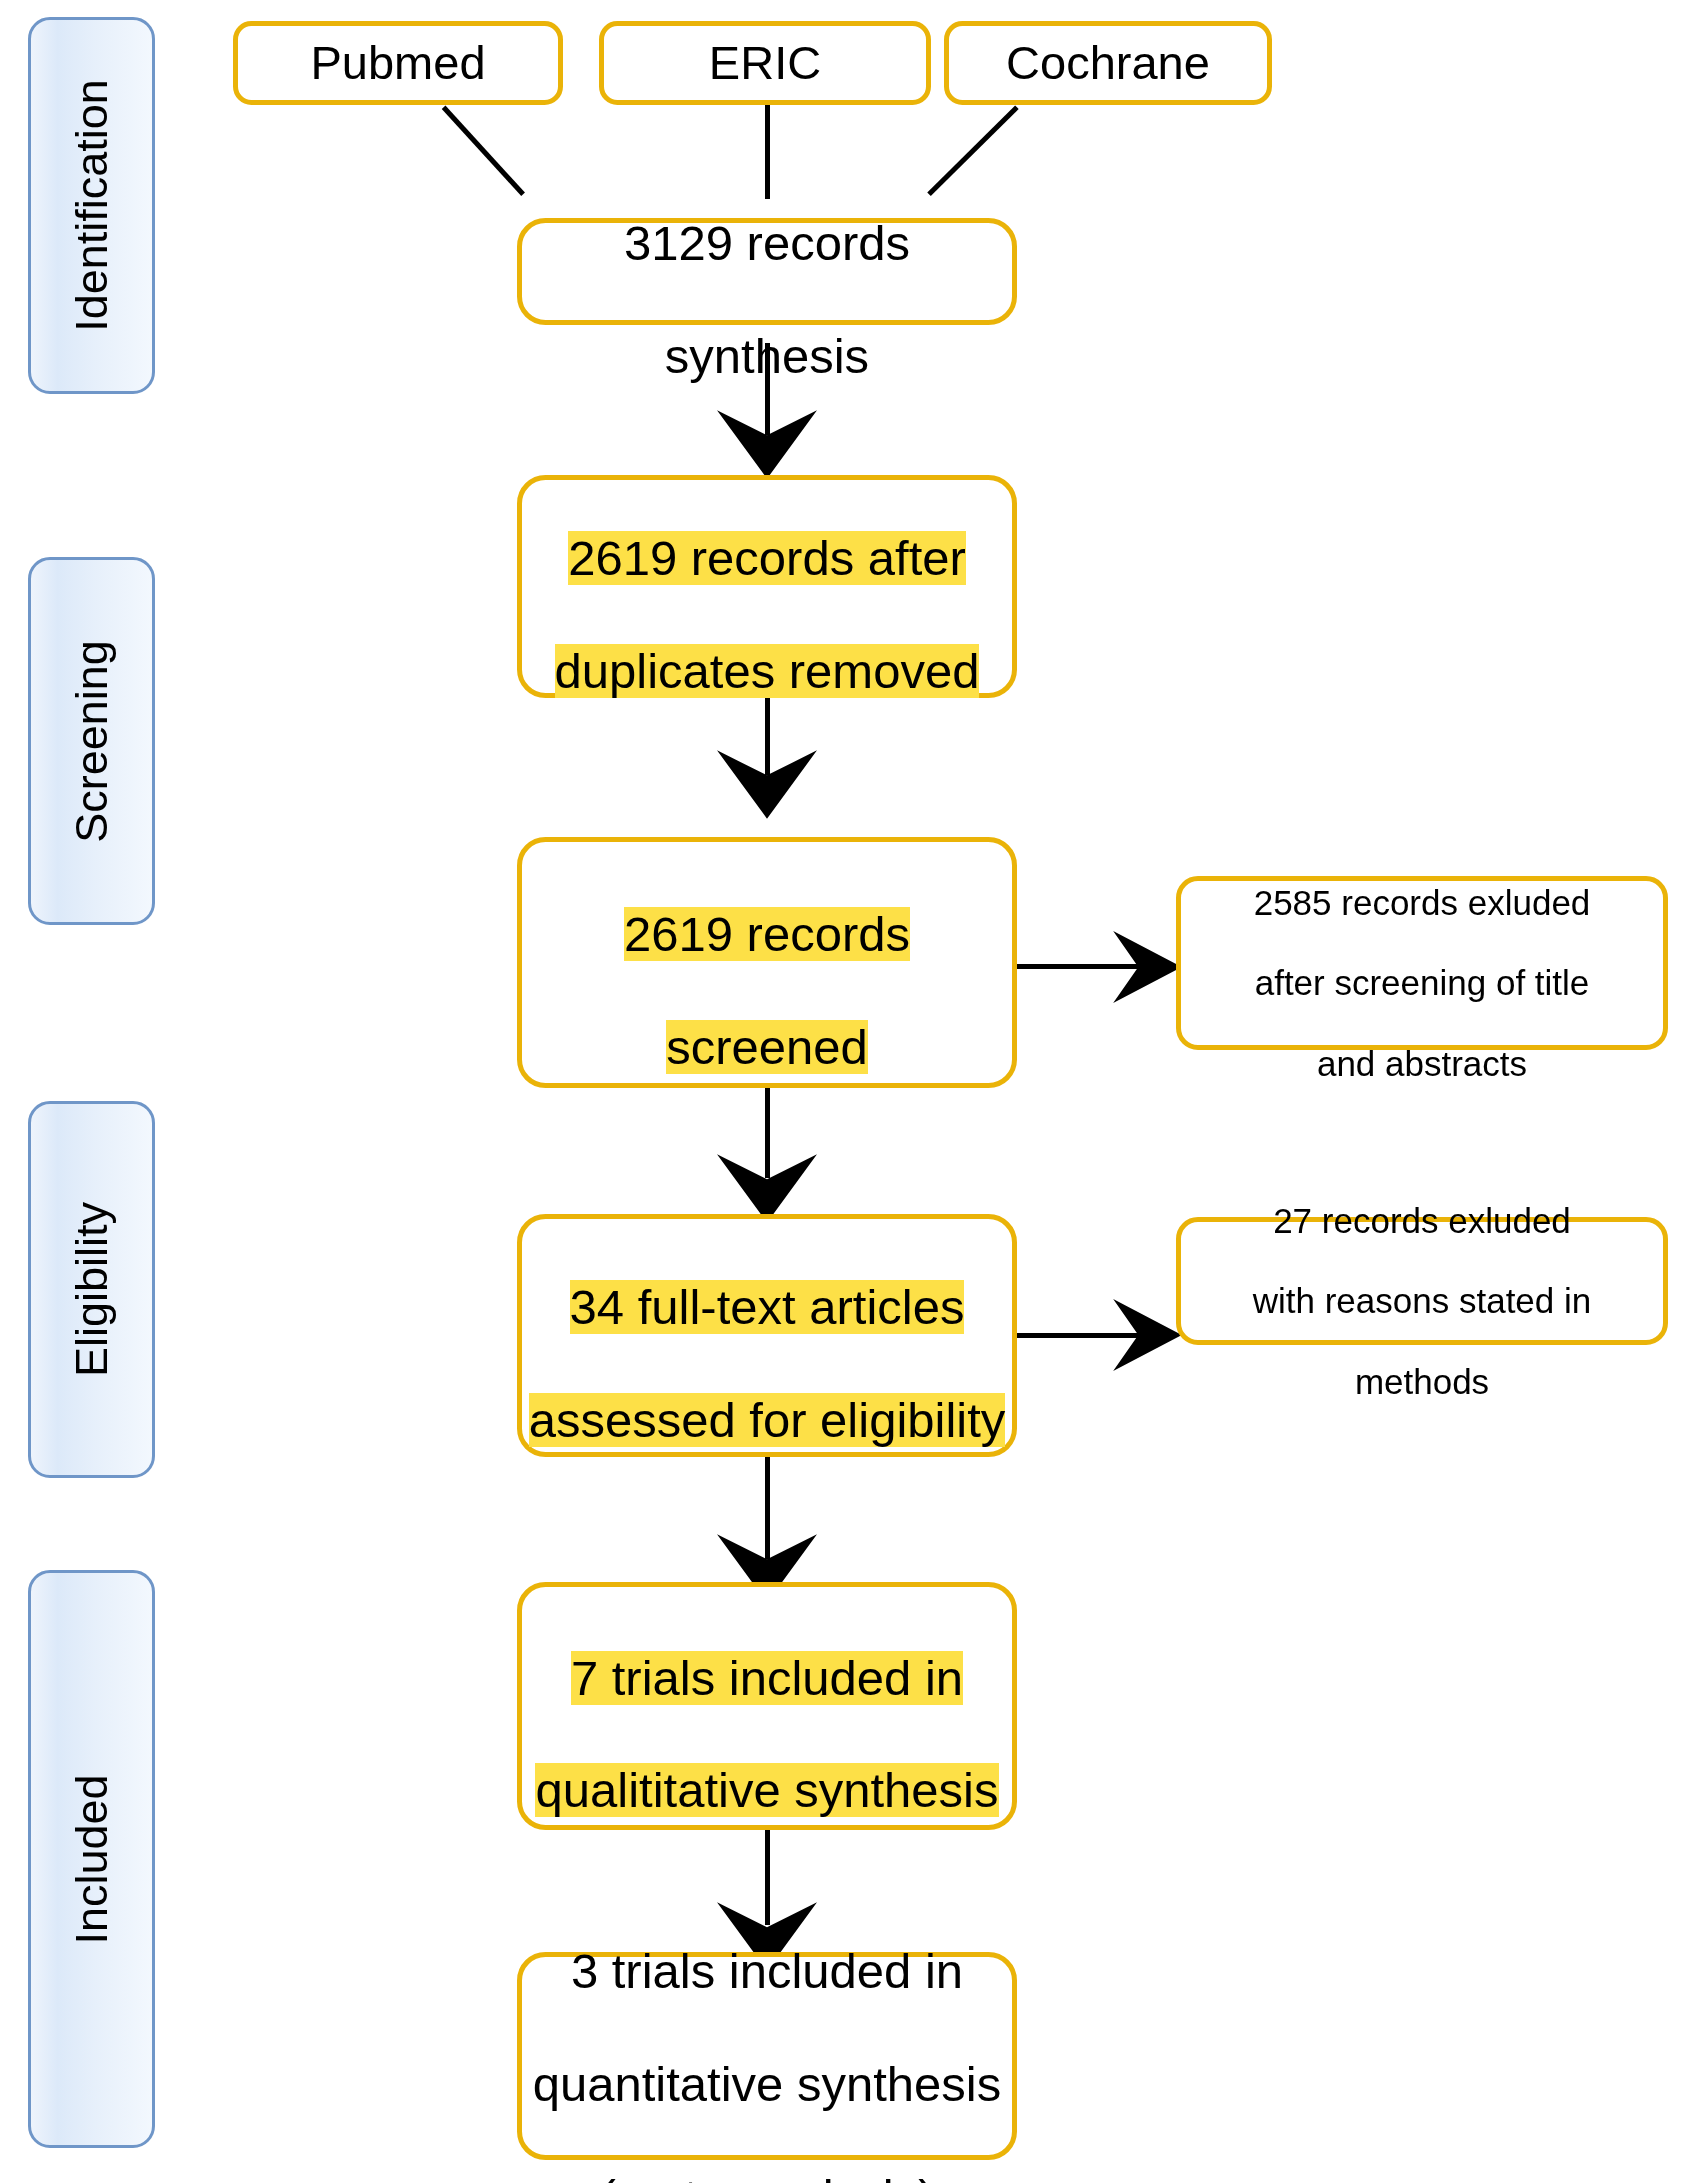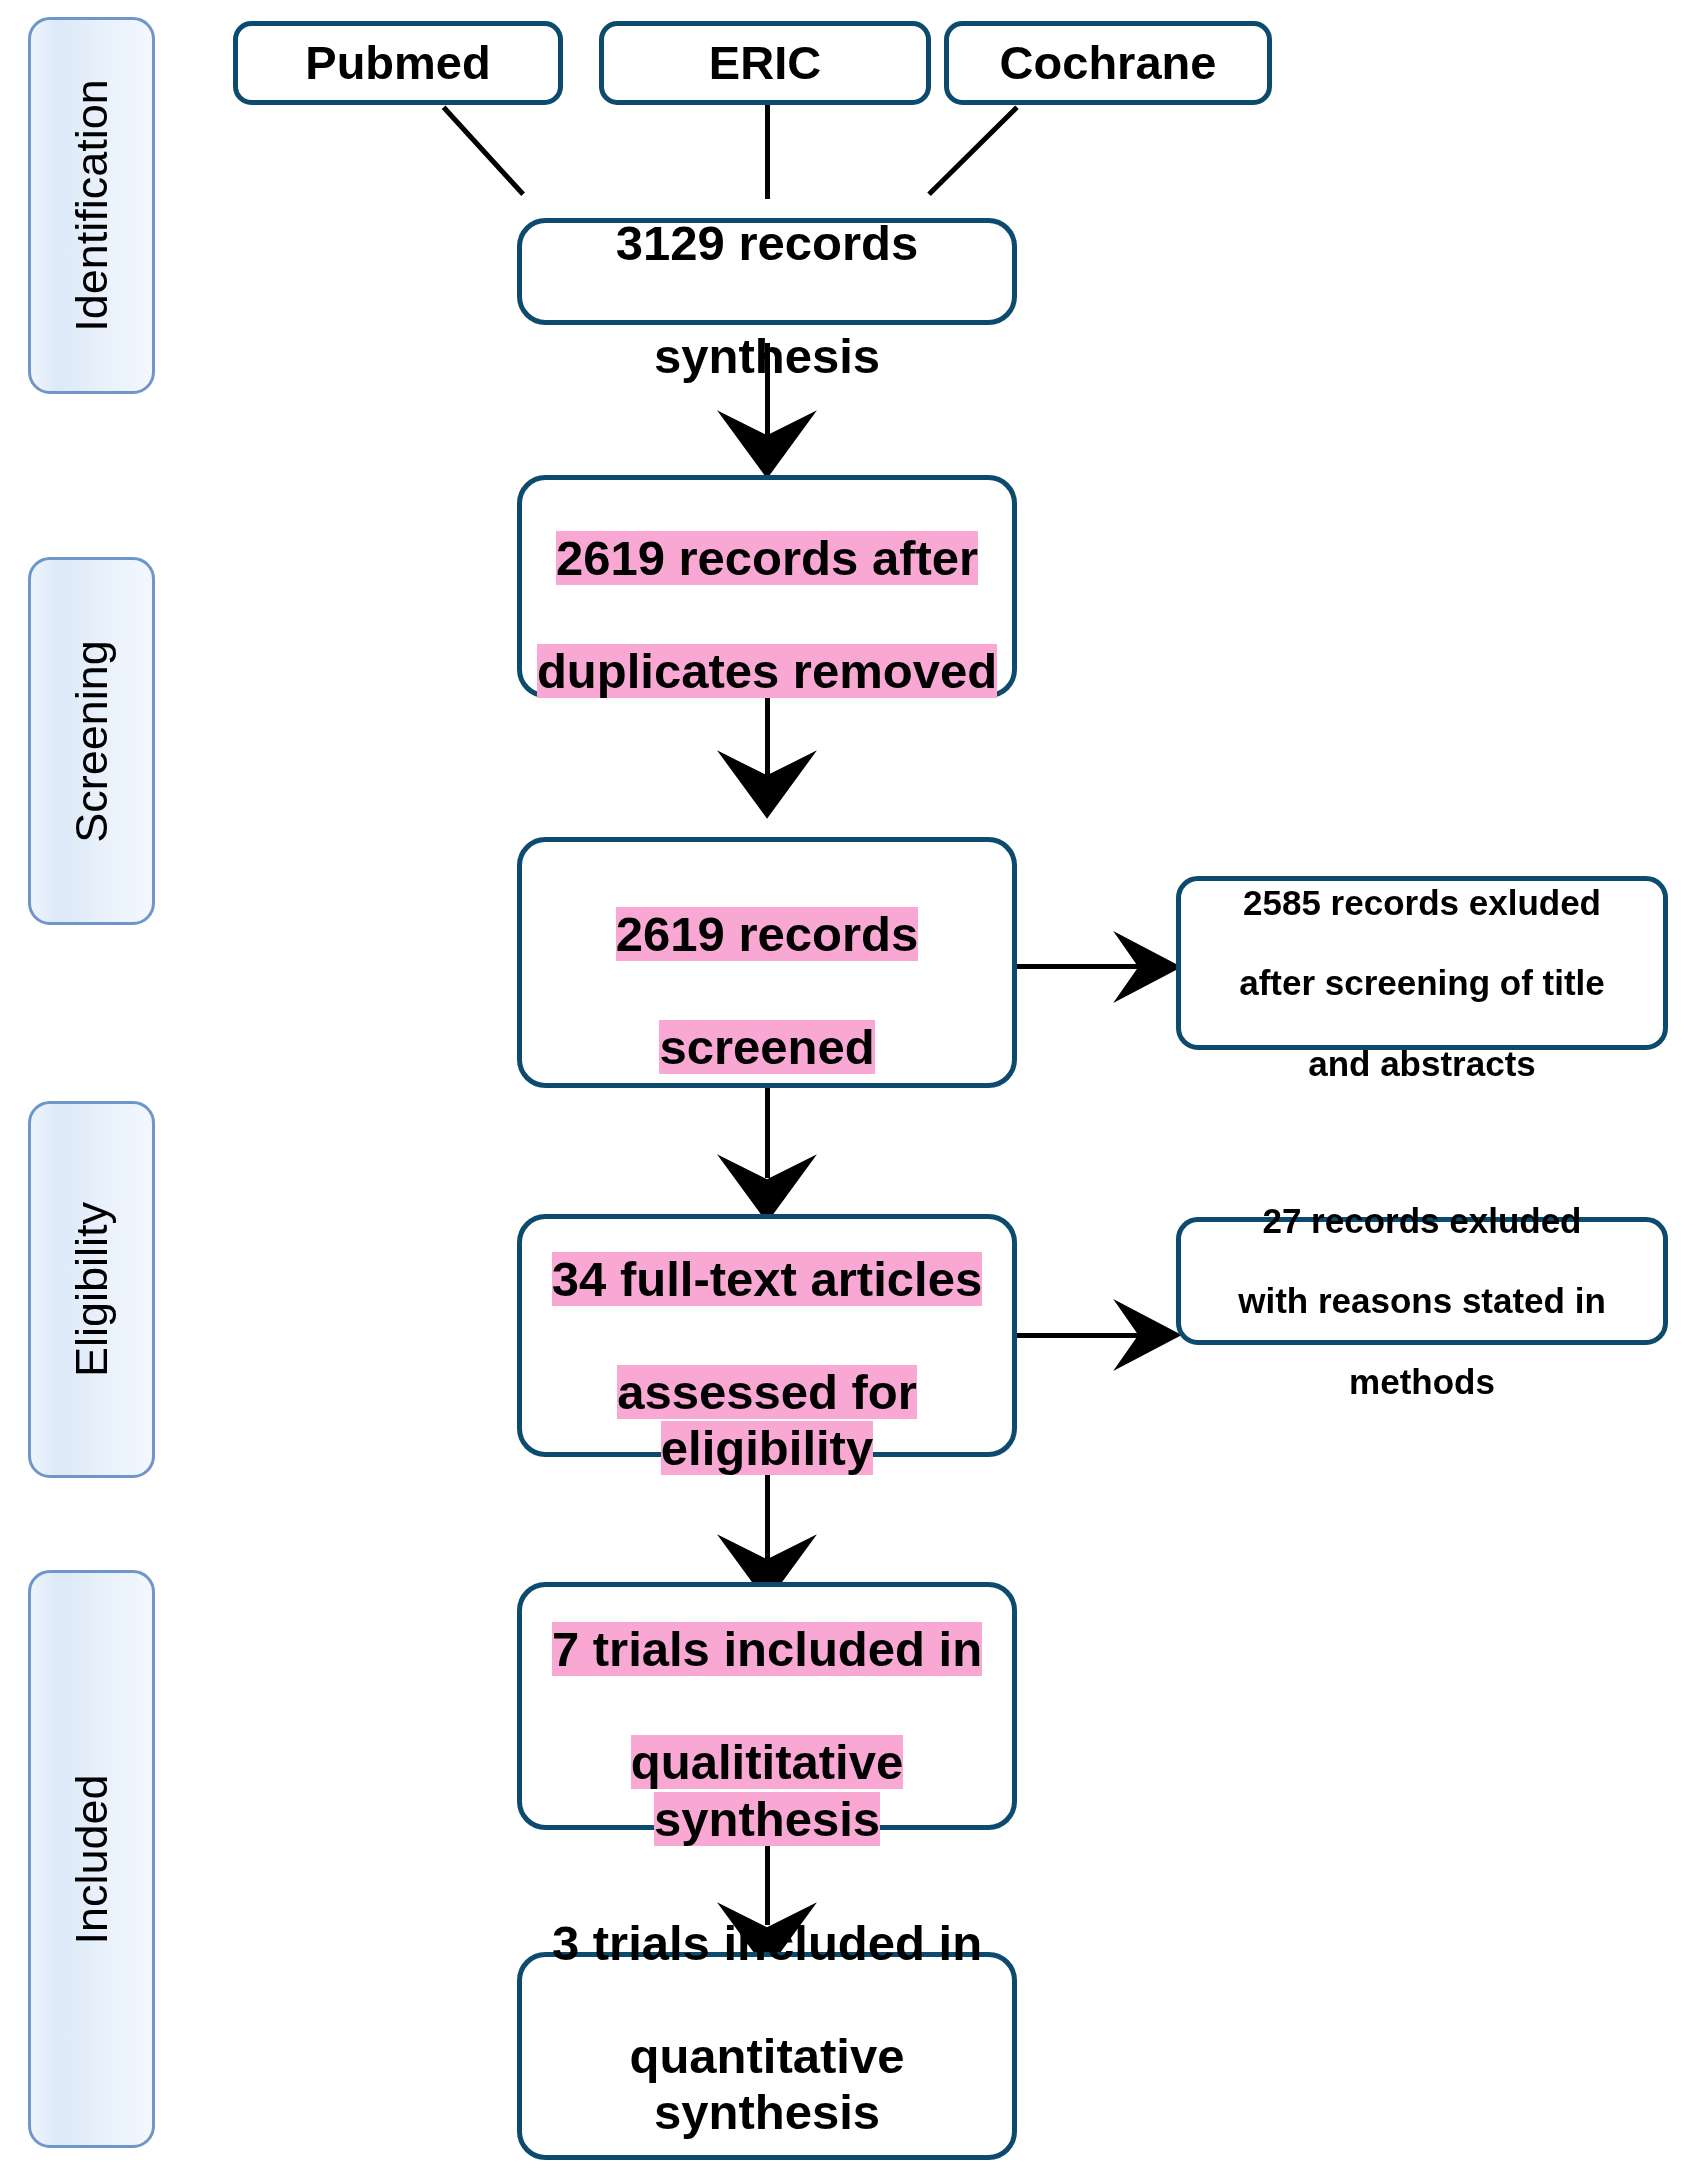--- a/index.html
+++ b/index.html
@@ -38,45 +38,44 @@
     font-size: 45px;
     color: #000000;
     letter-spacing: 0px;
     line-height: 1;
   }
 
   
   .fbox {
     position: absolute;
     box-sizing: border-box;
-    border: 5px solid #0c4a6e;
+    border: 5px solid #eab308;
     border-radius: 28.5px;
     background: #ffffff;
     display: flex;
     align-items: center;
     justify-content: flex-start;
     text-align: center;
     color: #000000;
     line-height: 1.15;
     z-index: 3;
-    font-weight: bold;
   }
   .fbox .btext {
     display: block;
     width: 100%;
     padding: 0 5px;
     box-sizing: border-box;
     white-space: pre-line;
   }
   .fbox.src       { border-radius: 18.4px; font-size: 47px; }
   .fbox.main      { font-size: 49px; }
   .fbox.side      { font-size: 35px; border-radius: 22px; }
 
   
-  .hl { background: #f9a8d4; }
+  .hl { background: #fde047; }
 
   
   .vline, .hline {
     position: absolute;
     background: #000000;
     z-index: 1;
   }
   .vline { width: 5px; }
   .hline { height: 5px; }
 

